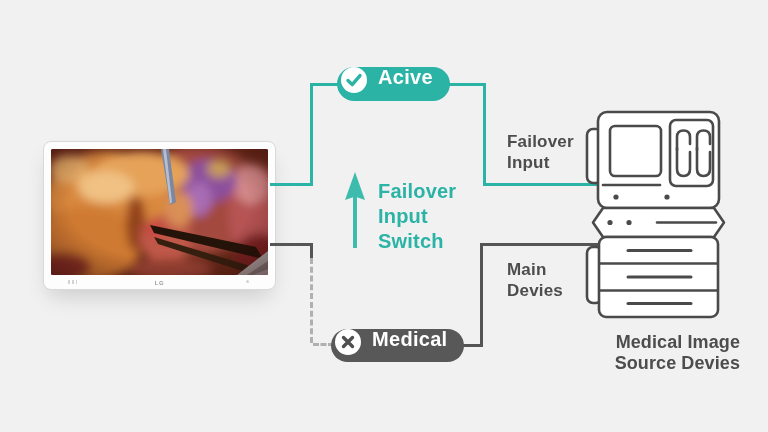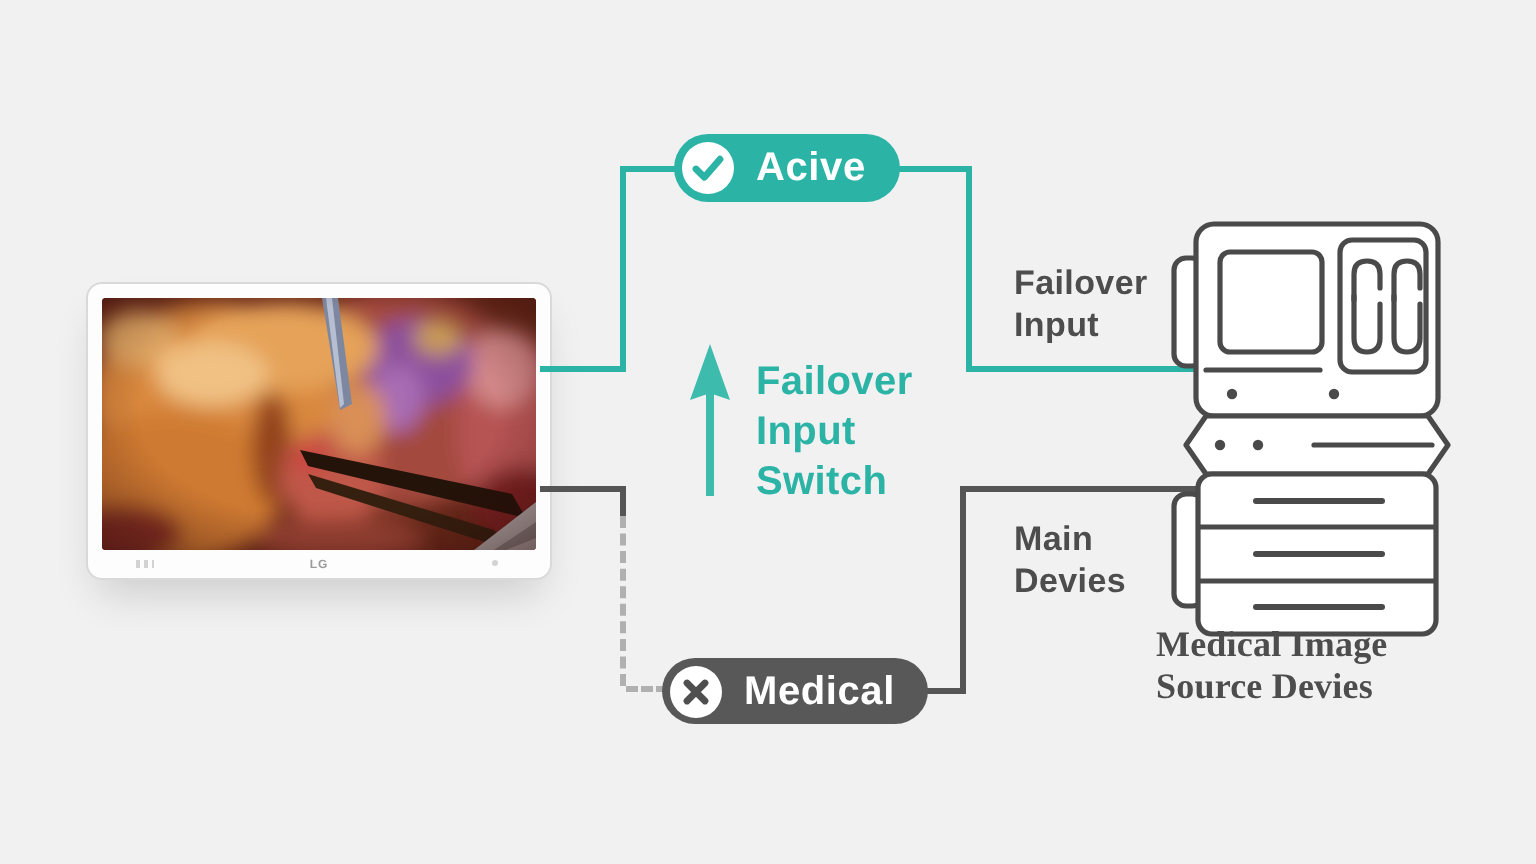--- a/index.html
+++ b/index.html
@@ -40,21 +40,21 @@
   }
   
   .line{position:absolute;}
   .teal{background:var(--teal);}
   .darkline{background:var(--dark);}
   .dash-v{border-left:3px dashed var(--dash);background:none;}
   .dash-h{border-top:3px dashed var(--dash);background:none;}
   
   .badge{
     position:absolute;height:34px;border-radius:17px;
-    display:flex;align-items:center;gap:11px;padding:0 17px 0 4px;
+    display:flex;align-items:flex-start;gap:11px;padding:0 17px 0 4px;
     box-sizing:border-box;
   }
   .badge .bubble{
     width:26px;height:26px;border-radius:50%;background:#fff;
     display:flex;align-items:center;justify-content:center;flex:0 0 auto;
   }
   .badge .blabel{color:#fff;font-size:20px;font-weight:bold;letter-spacing:.3px;line-height:1;}
   .badge-active{left:337px;top:67px;background:var(--teal);}
   .badge-missing{left:331px;top:329px;background:#585858;height:33px;}
   
@@ -65,23 +65,23 @@
     white-space:pre-line;letter-spacing:.2px;
   }
   
   .io-label{
     position:absolute;color:var(--label_gray);font-size:17px;font-weight:bold;
     line-height:21px;white-space:pre-line;letter-spacing:.2px;
   }
   .failover-input{left:507px;top:131px;}
   .main-input{left:507px;top:259px;}
   .device-label{
-    position:absolute;left:578px;top:312px;width:162px;text-align:left;
+    position:absolute;left:578px;top:332px;width:162px;text-align:right;
     color:var(--label_gray);font-size:18px;font-weight:bold;line-height:21px;
-    white-space:pre-line;letter-spacing:.1px;font-family:Liberation Serif, serif;
+    white-space:pre-line;letter-spacing:.1px;
   }
   .device-icon{position:absolute;left:578px;top:100px;width:170px;height:230px;}
 </style>
 </head>
 <body>
 
 <div class="canvas">
 
   <div class="monitor">
     <div class="screen">

